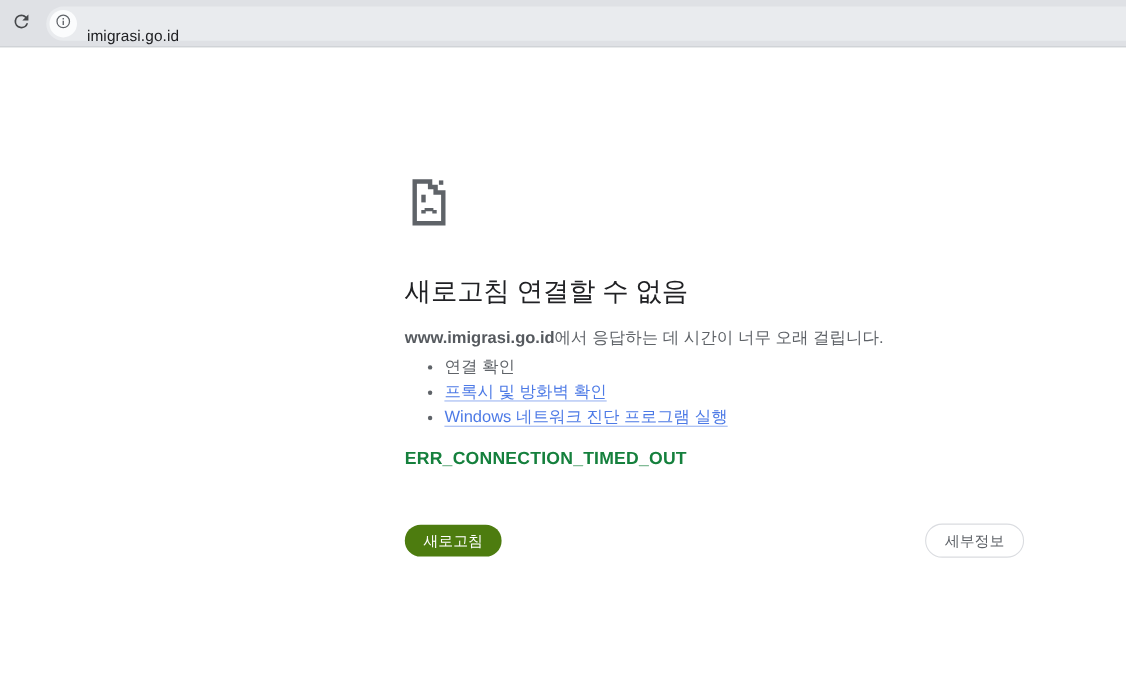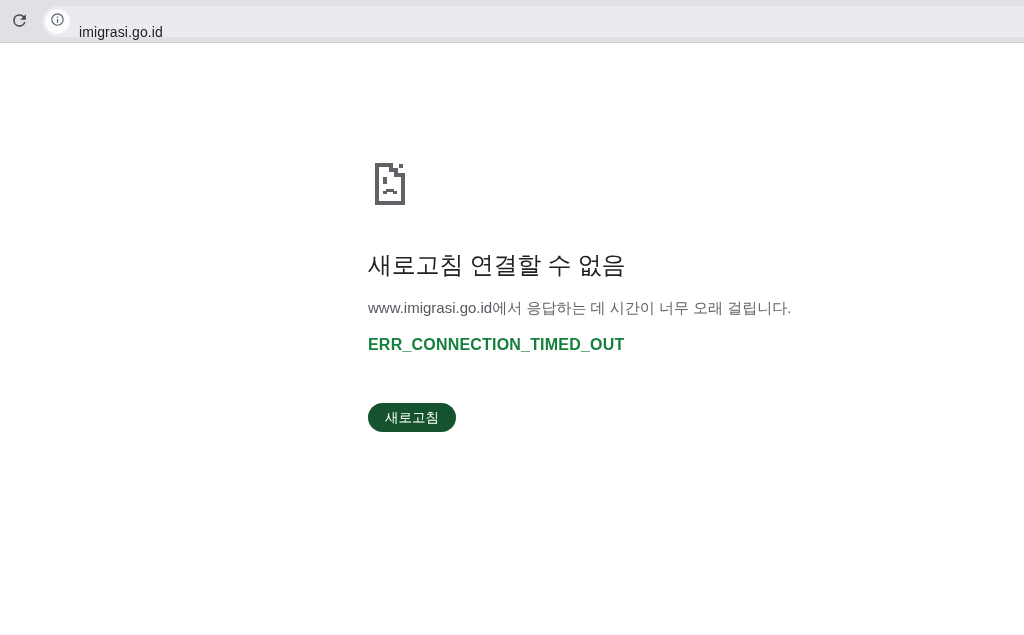--- a/index.html
+++ b/index.html
@@ -38,21 +38,21 @@
     position:absolute; left:368px; top:160px; width:563px;
   }
   .sad-icon { display:block; }
   h1.err-title {
     margin-top:41px; font-size:24px; font-weight:400; color:#202124;
     letter-spacing:-0.2px;
   }
   .err-message {
     margin-top:17px; font-size:15px; color:#5f6368; line-height:20px;
   }
-  .err-message b { color:#55595e; font-weight:400; }
+  .err-message b { color:#55595e; font-weight:700; }
   .suggestions-header {
     margin-top:19px; font-size:15px; color:#5f6368;
   }
   ul.suggestions {
     margin-top:4px; padding-left:36px; list-style:disc;
   }
   ul.suggestions li {
     font-size:15px; line-height:23px; color:#5f6368;
   }
   ul.suggestions li::marker { color:#5f6368; font-size:13px; }
@@ -65,21 +65,21 @@
     margin-top:18px; font-size:16px; color:#15803d; letter-spacing:.2px;font-weight:bold;
   }
   .button-row {
     margin-top:49px; display:flex; justify-content:space-between; align-items:center;
   }
   .btn {
     font-family:inherit; font-size:13.5px; border-radius:16px; cursor:pointer;
     padding:7px 17px; line-height:15px;
   }
   .btn-primary {
-    background:#14532d; color:#ffffff; border:none;
+    background:#4d7c0f; color:#ffffff; border:none;
   }
   .btn-secondary {
     background:#ffffff; color:#5f6368; border:1px solid #dadce0;
   }
 </style>
 </head>
 <body>
 
 <div class="page">
 
@@ -113,21 +113,27 @@
         <rect x="15" y="17" width="4" height="7" fill="#5f6368"></rect>
         <path fill="#5f6368" d="M15 34 V31 H18 V29 H26 V31 H29 V34 H25 V32 H19 V34 Z"></path>
       </svg>
     </span>
 
     <h1 class="err-title">새로고침 연결할 수 없음</h1>
 
     <p class="err-message"><b>www.imigrasi.go.id</b><span>에서 응답하는 데 시간이 너무 오래 걸립니다.</span></p>
 
 
+    <ul class="suggestions">
+      <li><span>연결 확인</span></li>
+      <li><a>프록시 및 방화벽 확인</a></li>
+      <li><a>Windows 네트워크 진단 프로그램 실행</a></li>
+    </ul>
 
     <div class="err-code">ERR_CONNECTION_TIMED_OUT</div>
 
     <div class="button-row">
       <button class="btn btn-primary">새로고침</button>
+      <button class="btn btn-secondary">세부정보</button>
     </div>
 
   </div>
 </div>
 
 </body></html>

